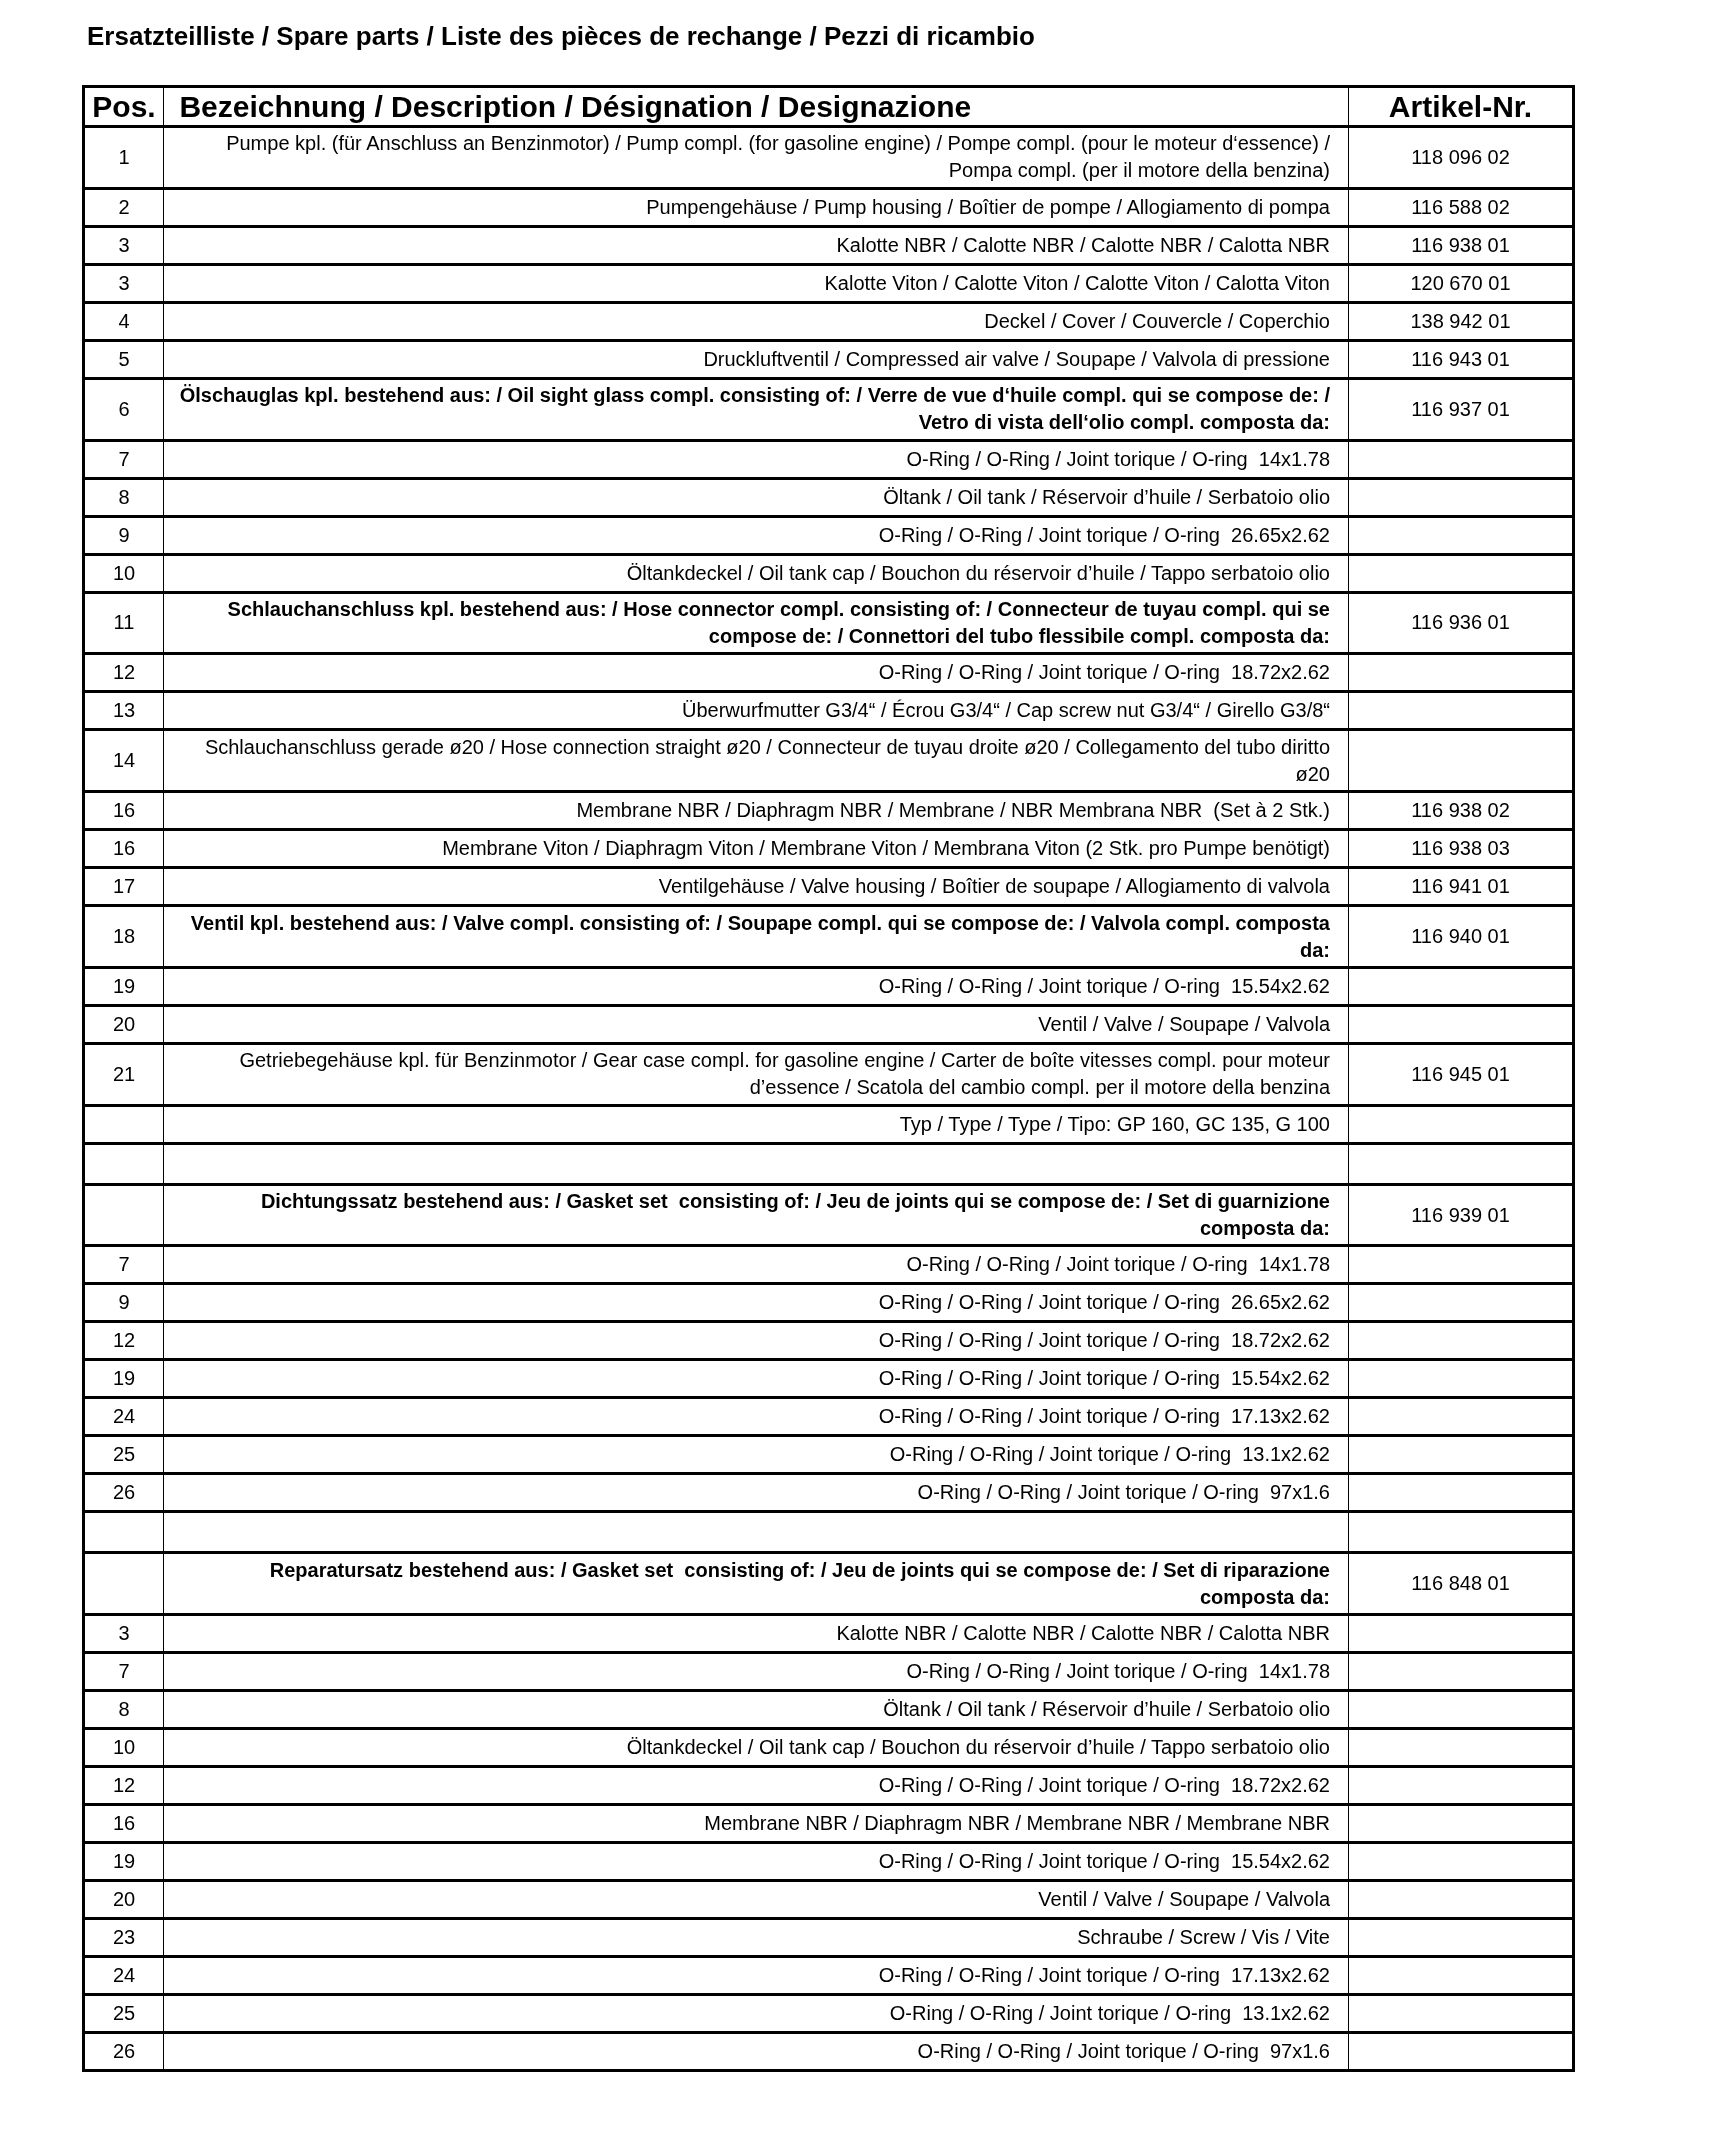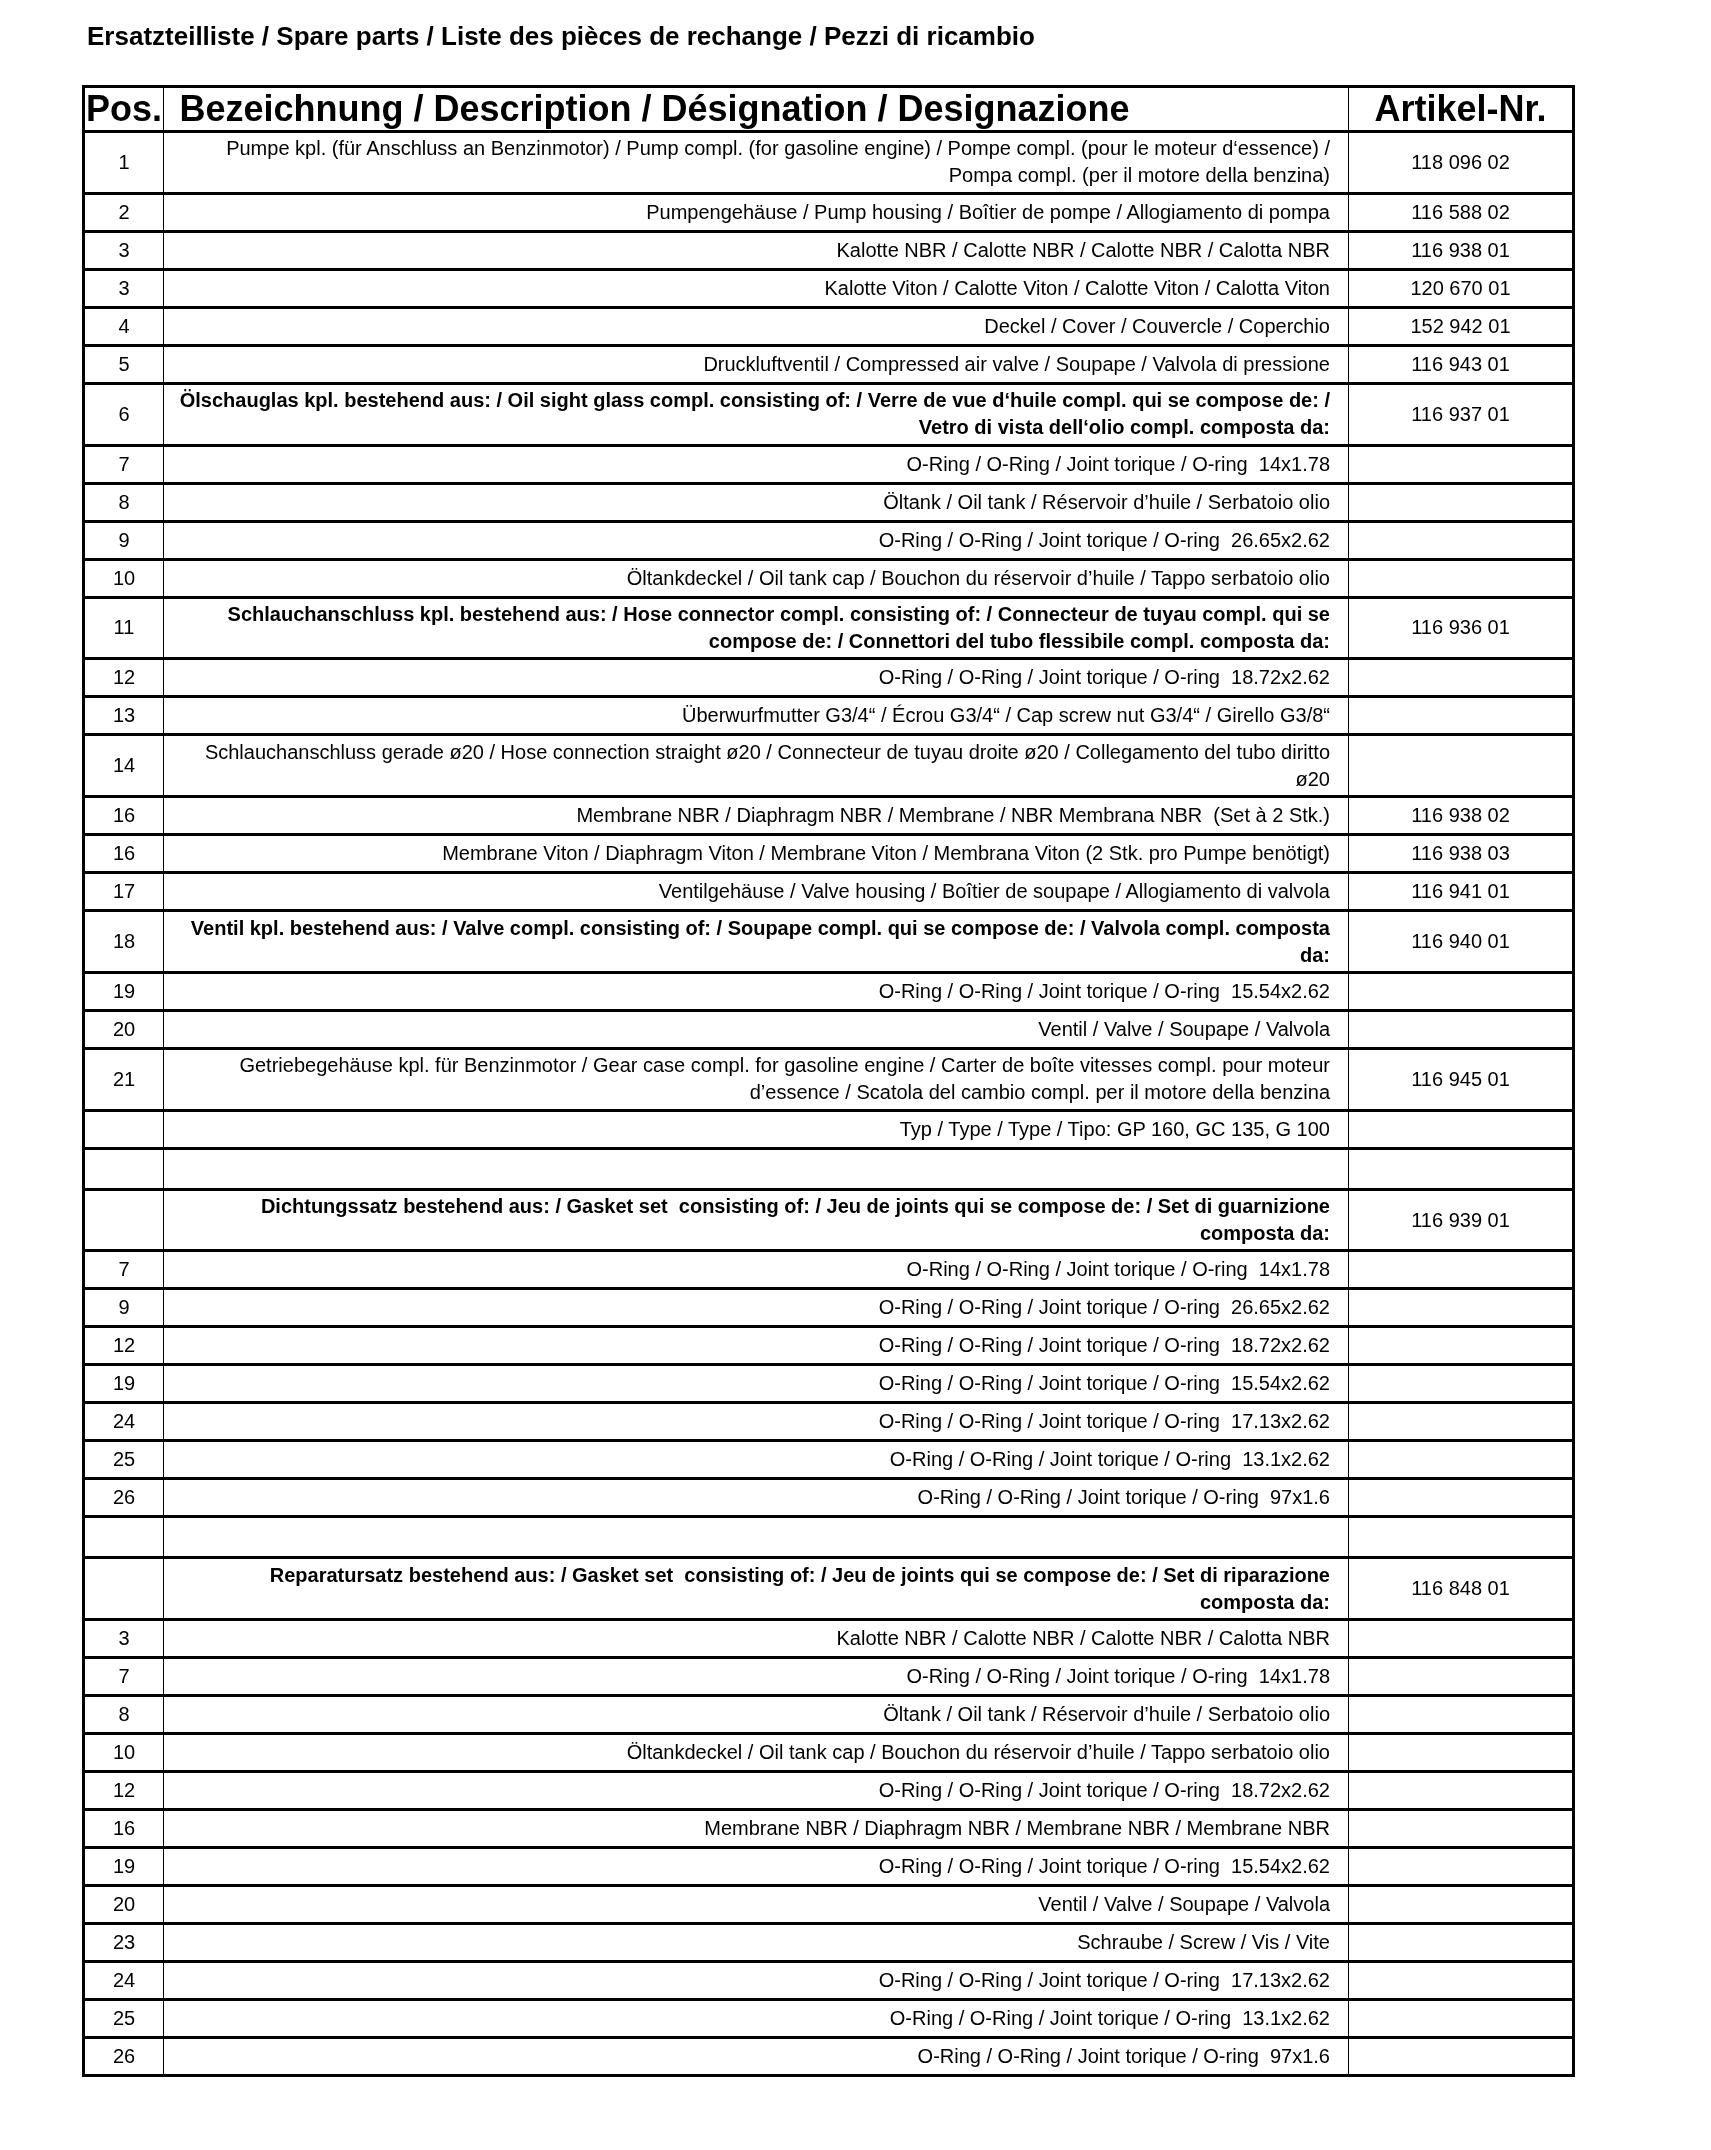--- a/index.html
+++ b/index.html
@@ -34,21 +34,21 @@
   }
   th, td {
     border: 1.8px solid #000;
     border-top-width: 3px;
     border-bottom-width: 3px;
     overflow: hidden;
     vertical-align: middle;
   }
   thead tr { height: 40px; }
   th {
-    font-size: 36px;
+    font-size: 30px;
     font-weight: bold;
     text-align: center;
     padding: 0;
   }
   th.text {
     text-align: left;
     padding-left: 15.4px;
   }
   td {
     font-size: 20px;
@@ -102,21 +102,21 @@
         <td class="art">116 938 01</td>
       </tr>
       <tr class="r-single">
         <td class="pos">3</td>
         <td class="text">Kalotte Viton / Calotte Viton / Calotte Viton / Calotta Viton</td>
         <td class="art">120 670 01</td>
       </tr>
       <tr class="r-single">
         <td class="pos">4</td>
         <td class="text">Deckel / Cover / Couvercle / Coperchio</td>
-        <td class="art">152 942 01</td>
+        <td class="art">138 942 01</td>
       </tr>
       <tr class="r-single">
         <td class="pos">5</td>
         <td class="text">Druckluftventil / Compressed air valve / Soupape / Valvola di pressione</td>
         <td class="art">116 943 01</td>
       </tr>
       <tr class="r-double r-bold">
         <td class="pos">6</td>
         <td class="text">Ölschauglas kpl. bestehend aus: / Oil sight glass compl. consisting of: / Verre de vue d‘huile compl. qui se compose de: / Vetro di vista dell‘olio compl. composta da:</td>
         <td class="art">116 937 01</td>

